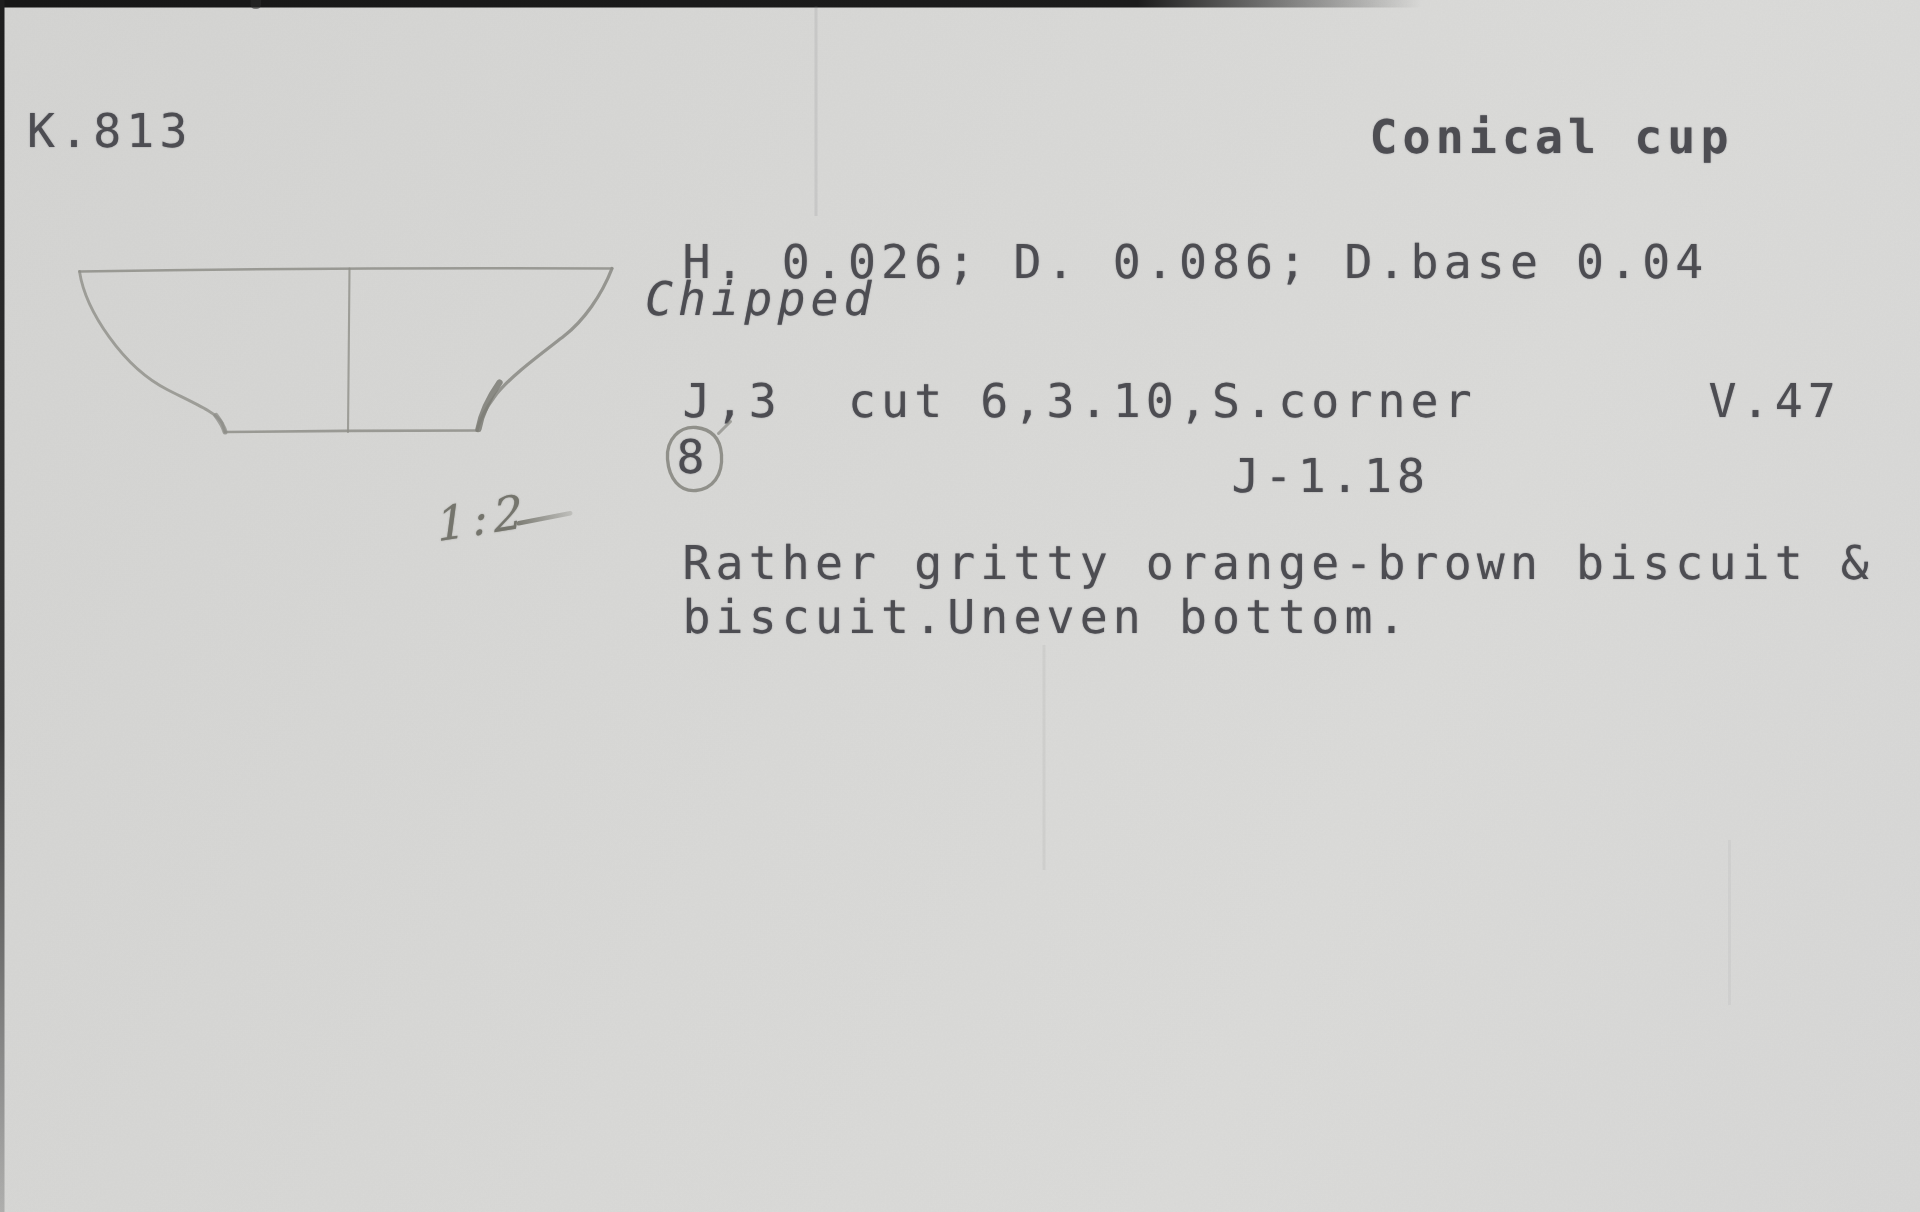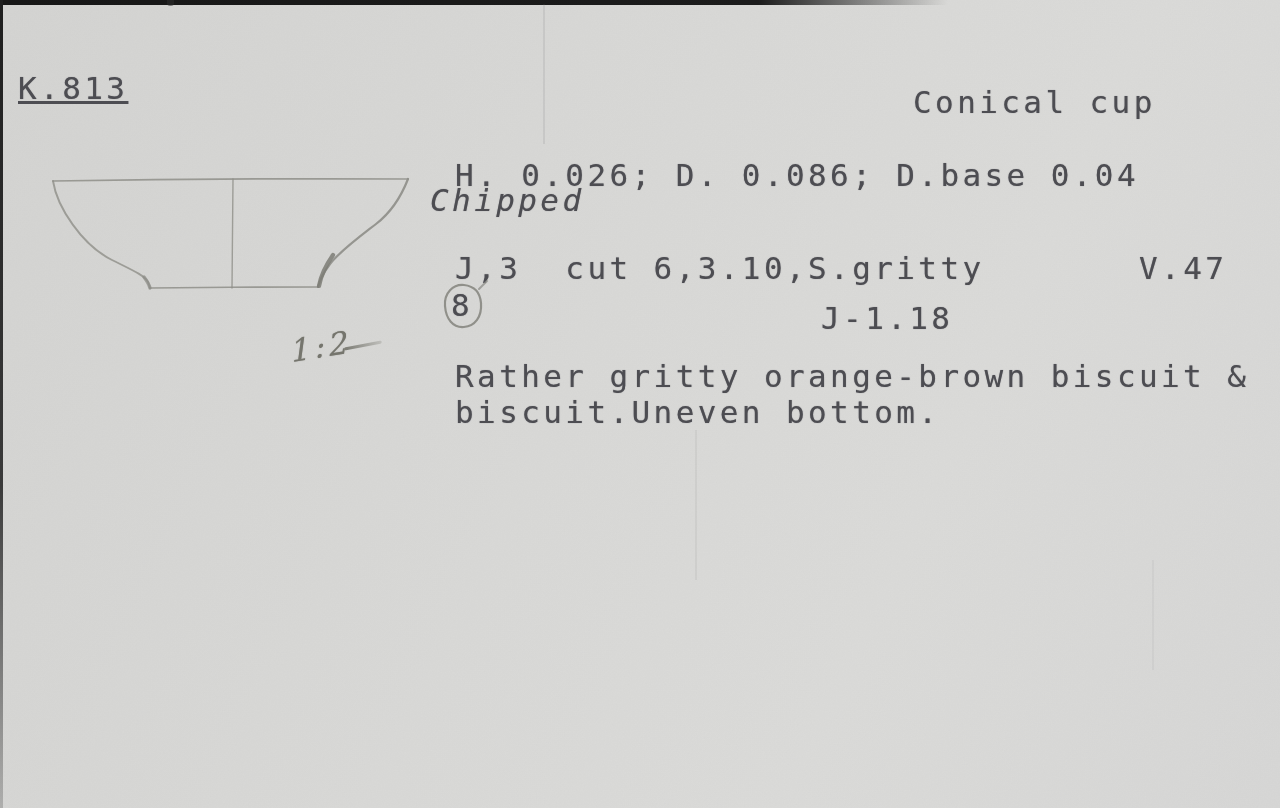--- a/index.html
+++ b/index.html
@@ -13,22 +13,22 @@
   .typed {
     position: absolute;
     color: #4d4d52;
     font-size: 31px;
     letter-spacing: 3.4px;
     line-height: 37px;
     white-space: pre;
     text-shadow: 0 0 1px rgba(70,70,78,0.55);
   }
   
-  #catalog-number { left: 18px;  top: 70px; text-decoration: underline; }
-  #object-name    { left: 913px; top: 84px; }
+  #catalog-number { left: 18px;  top: 70px; }
+  #object-name    { left: 913px; top: 74px; font-weight: bold; }
   #measurements   { left: 455px; top: 157px; }
   #condition      { left: 430px; top: 182px; font-style: italic; }
   #provenance     { left: 455px; top: 250px; }
   #plate-ref      { left: 1091px; top: 250px; margin-left: 48px; }
   #circled-number { left: 451px; top: 287px; }
   #level-ref      { left: 821px; top: 300px; }
   #desc-1         { left: 455px; top: 358px; }
   #desc-2         { left: 455px; top: 394px; }
 
   
@@ -87,21 +87,21 @@
 <div class="abs" id="scan-edge-left"></div>
 <div class="abs" id="scan-speck"></div>
 <div class="abs streak" id="streak-1"></div>
 <div class="abs streak" id="streak-2"></div>
 <div class="abs streak" id="streak-3"></div>
 
 <div class="typed" id="catalog-number">K.813</div>
 <div class="typed" id="object-name">Conical cup</div>
 <div class="typed" id="measurements">H. 0.026; D. 0.086; D.base 0.04</div>
 <div class="typed" id="condition">Chipped</div>
-<div class="typed" id="provenance">J,3  cut 6,3.10,S.gritty</div>
+<div class="typed" id="provenance">J,3  cut 6,3.10,S.corner</div>
 <div class="typed" id="plate-ref">V.47</div>
 <div class="typed" id="circled-number">8</div>
 <div class="typed" id="level-ref">J-1.18</div>
 <div class="typed" id="desc-1">Rather gritty orange-brown biscuit &amp;</div>
 <div class="typed" id="desc-2">biscuit.Uneven bottom.</div>
 
 <svg style="left:440px; top:280px;" width="60" height="60" viewBox="0 0 60 60">
   <path d="M24,5 C 13,4 4,13 5,26 C 6,39 13,48 24,47 C 35,46 42,37 41,23 C 40,11 33,6 24,5" fill="none" stroke="#888882" stroke-width="2.2" stroke-linecap="round" opacity="0.9"></path>
   <path d="M39,9 L 47,1" fill="none" stroke="#8e8e88" stroke-width="2" stroke-linecap="round" opacity="0.75"></path>
 </svg>

